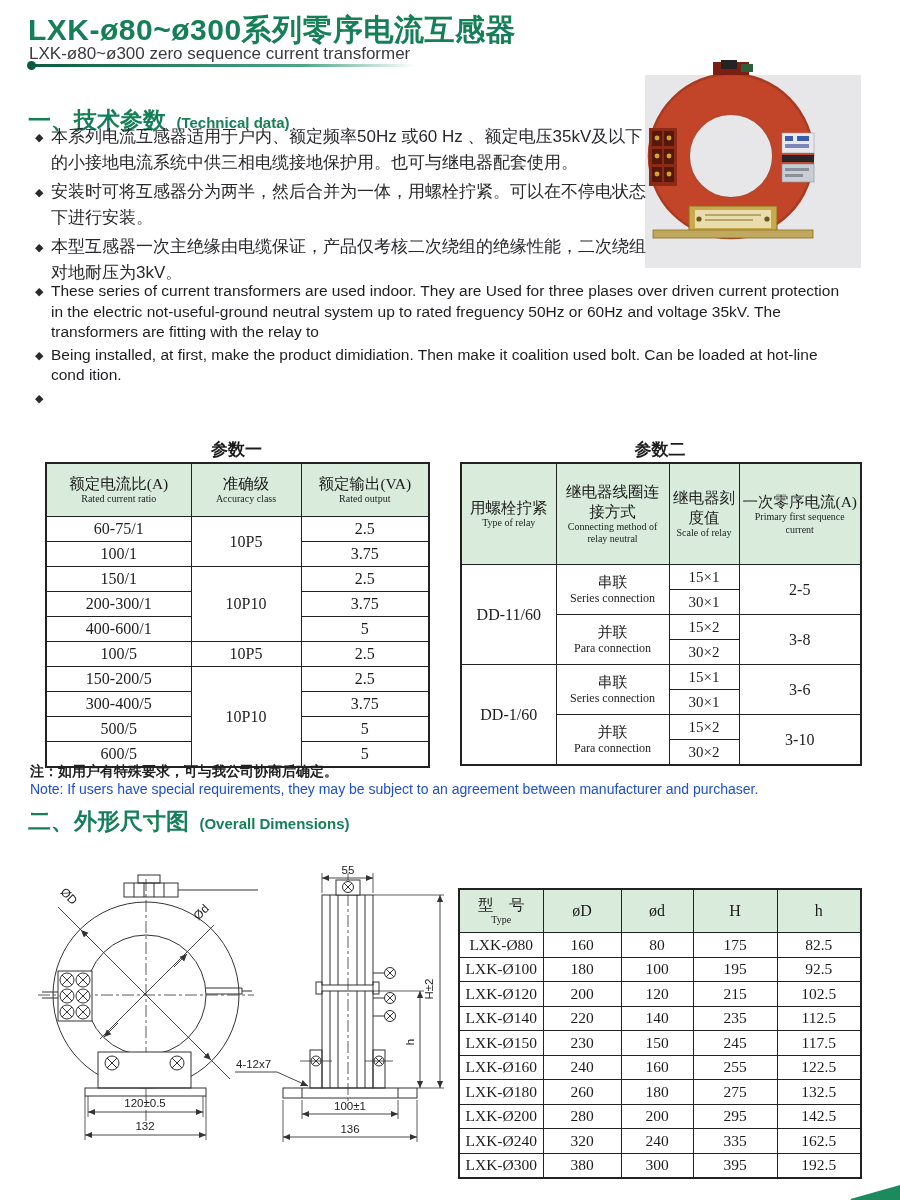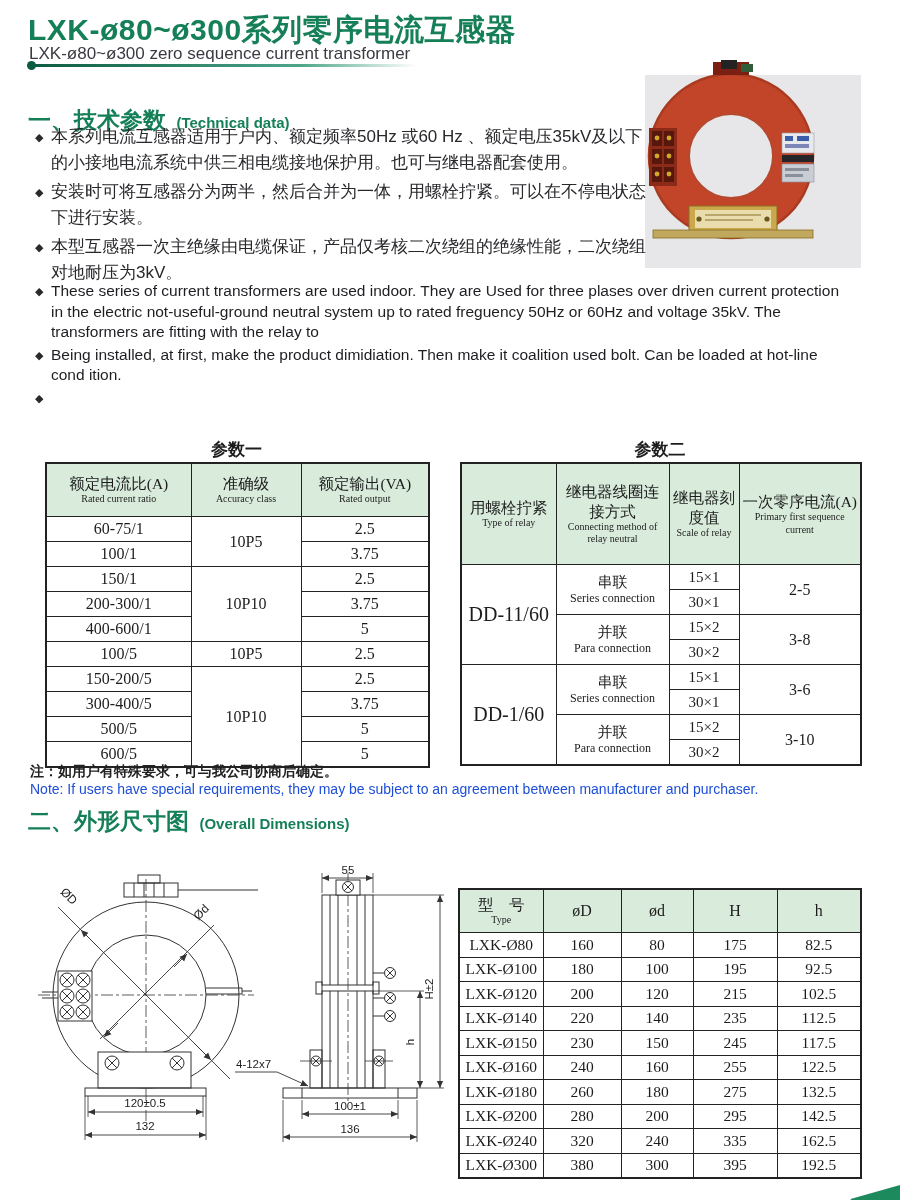--- a/index.html
+++ b/index.html
@@ -41,21 +41,21 @@
   table.sheet thead th{background:#d9ecdb;font-weight:normal;line-height:1.25;}
   .hcn{display:block;font-size:15.5px;} .hen{display:block;font-size:10px;}
 
   #t1{left:45px;top:462px;width:383px;}
   #t1 thead th{height:52px;}
   #t1 tbody td{height:24px;font-size:16px;}
 
   #t2{left:460px;top:462px;width:400px;}
   #t2 thead th{height:100px;}
   #t2 tbody td{height:24px;font-size:15px;}
-  #t2 .relay{font-size:20px;} #t2 .cur{font-size:16px;margin-left:27px;}
+  #t2 .relay{font-size:16px;} #t2 .cur{font-size:16px;margin-left:27px;}
   #t2 .conn .ccn{display:block;font-size:15px;line-height:1.15;}
   #t2 .conn .cen{display:block;font-size:12px;line-height:1.1;}
 
   
   .note-cn{position:absolute;left:30px;top:763px;font-size:14px;font-weight:bold;color:#222;}
   .note-en{position:absolute;left:30px;top:781px;font-size:14px;color:#1d4ed8;}
 
   
   .dwg{position:absolute;}
   #dwg-front{left:28px;top:855px;width:232px;height:300px;}

